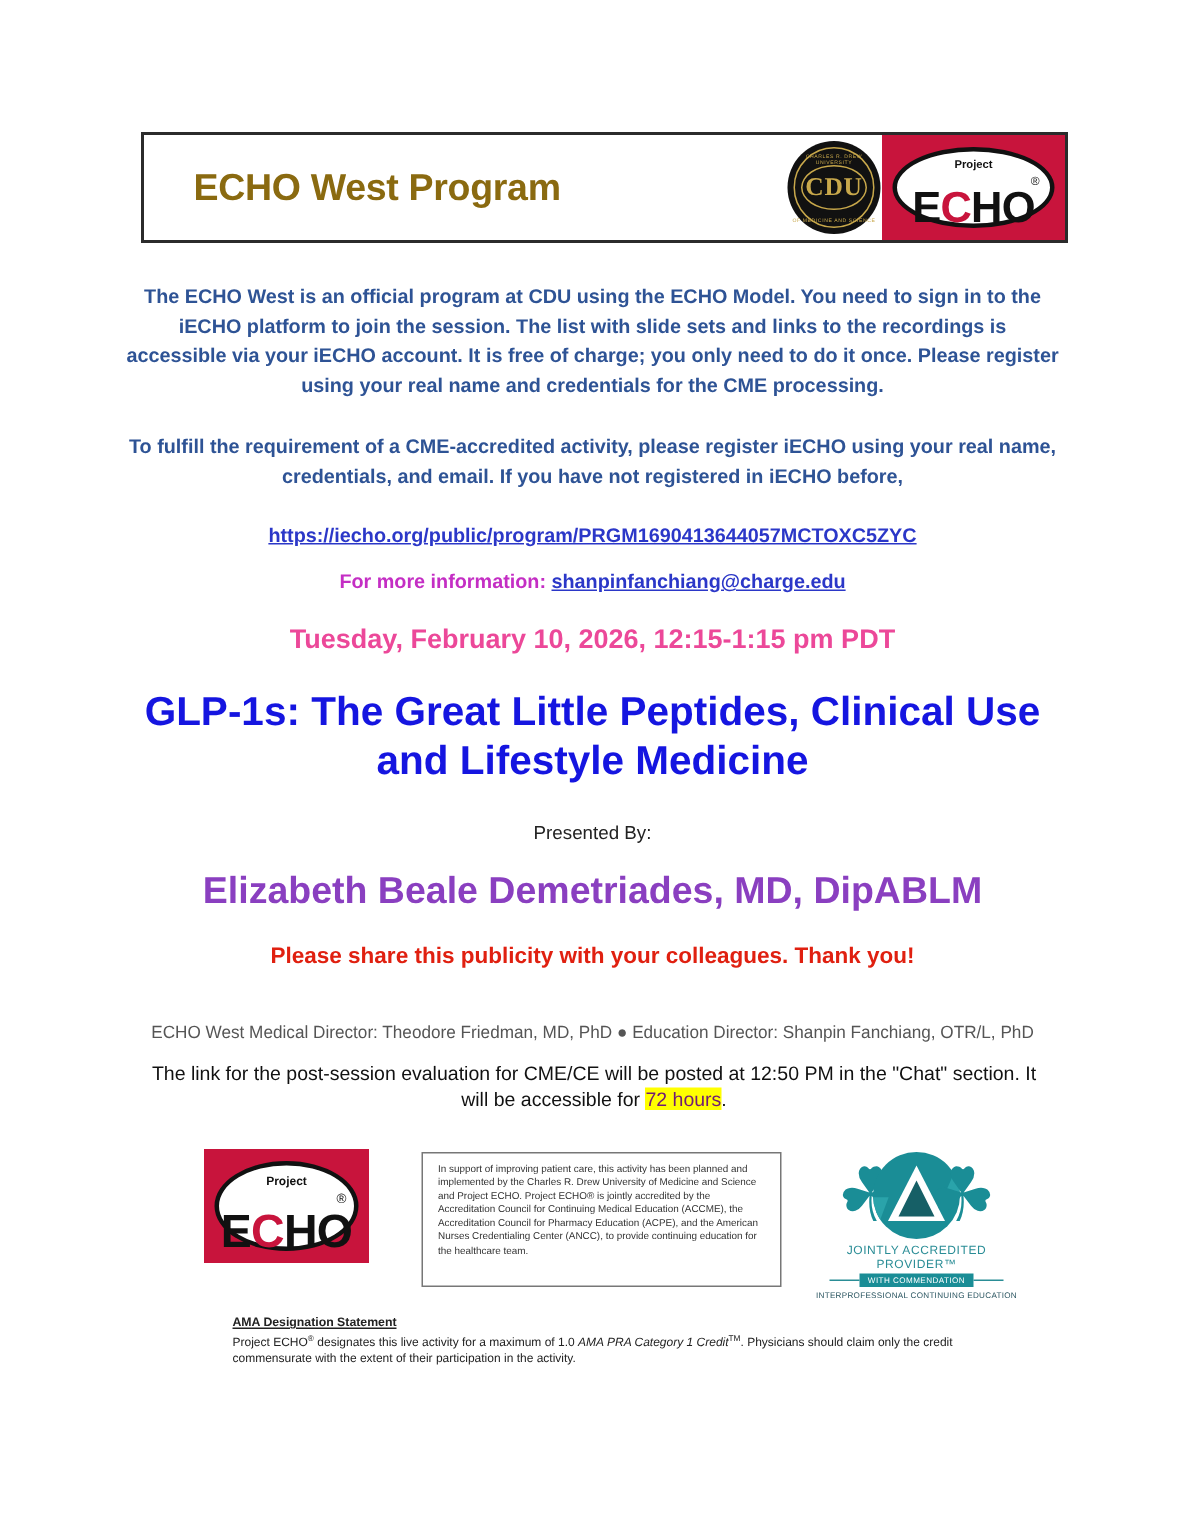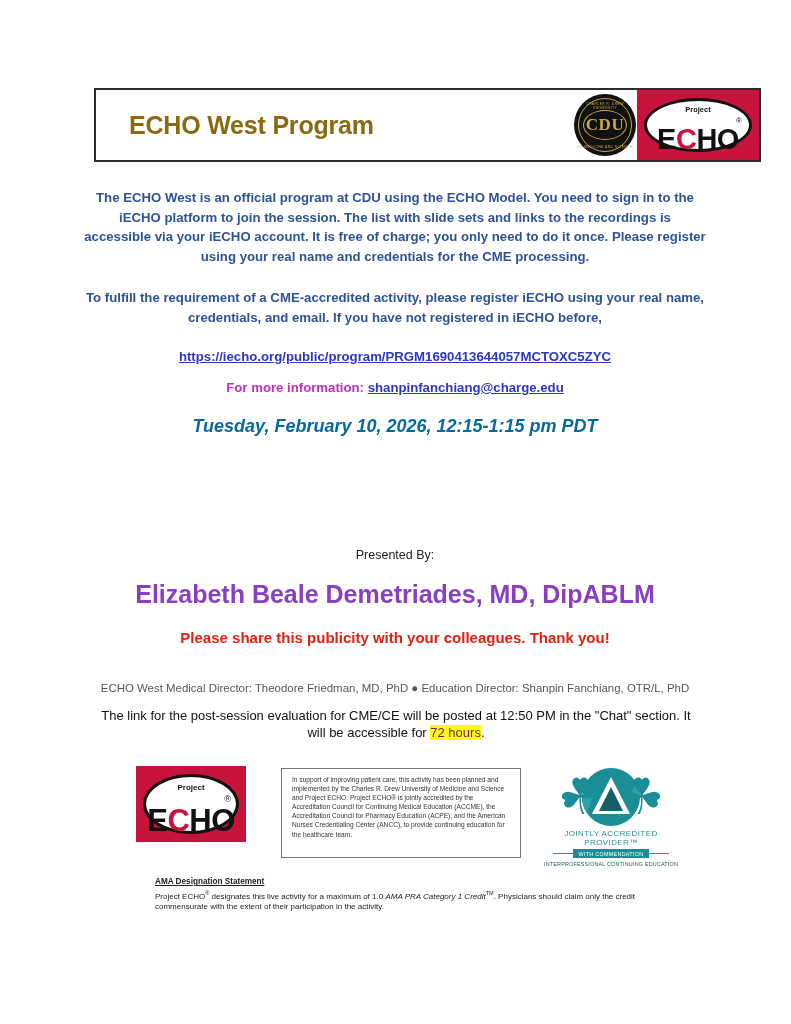--- a/index.html
+++ b/index.html
@@ -21,21 +21,21 @@
     height: 1024px;
     position: relative;
     box-sizing: border-box;
   }
 
   
   .header-banner {
     position: absolute;
     left: 94px;
     top: 88px;
-    width: 667px;
+    width: 618px;
     height: 74px;
     border: 2px solid #2b2b2b;
     background: #ffffff;
     box-sizing: border-box;
     display: flex;
     align-items: center;
   }
   .header-title {
     font-family: "Liberation Sans", sans-serif;
     font-weight: bold;
@@ -200,22 +200,21 @@
   }
   .date-line {
     position: absolute;
     left: 84px;
     top: 416px;
     width: 622px;
     text-align: center;
     font-family: "Liberation Sans", sans-serif;
     font-weight: bold;
     font-size: 18px;
-    color: #0369a1;
-    font-style: italic;
+    color: #ec4899;
   }
   .session-title {
     position: absolute;
     left: 84px;
     top: 458px;
     width: 622px;
     text-align: center;
     font-family: "Liberation Sans", sans-serif;
     font-weight: bold;
     font-size: 27px;
@@ -474,20 +473,21 @@
     <a href="#" class="link-url">https://iecho.org/public/program/PRGM1690413644057MCTOXC5ZYC</a>
   </div>
 
   <div class="para-moreinfo">
     <span>For more information:</span>
     <a href="#" class="email-link">shanpinfanchiang@charge.edu</a>
   </div>
 
   <div class="date-line">Tuesday, February 10, 2026, 12:15-1:15 pm PDT</div>
 
+  <div class="session-title">GLP-1s: The Great Little Peptides, Clinical Use and Lifestyle Medicine</div>
 
   <div class="presented-by">Presented By:</div>
   <div class="presenter-name">Elizabeth Beale Demetriades, MD, DipABLM</div>
 
   <div class="share-line">Please share this publicity with your colleagues. Thank you!</div>
 
   <div class="directors-line">ECHO West Medical Director: Theodore Friedman, MD, PhD ● Education Director: Shanpin Fanchiang, OTR/L, PhD</div>
 
   <div class="eval-line">
     <span>The link for the post-session evaluation for CME/CE will be posted at 12:50 PM in the "Chat" section. It will be accessible for </span><span class="hl-yellow-black">72 hours</span><span>.</span>

